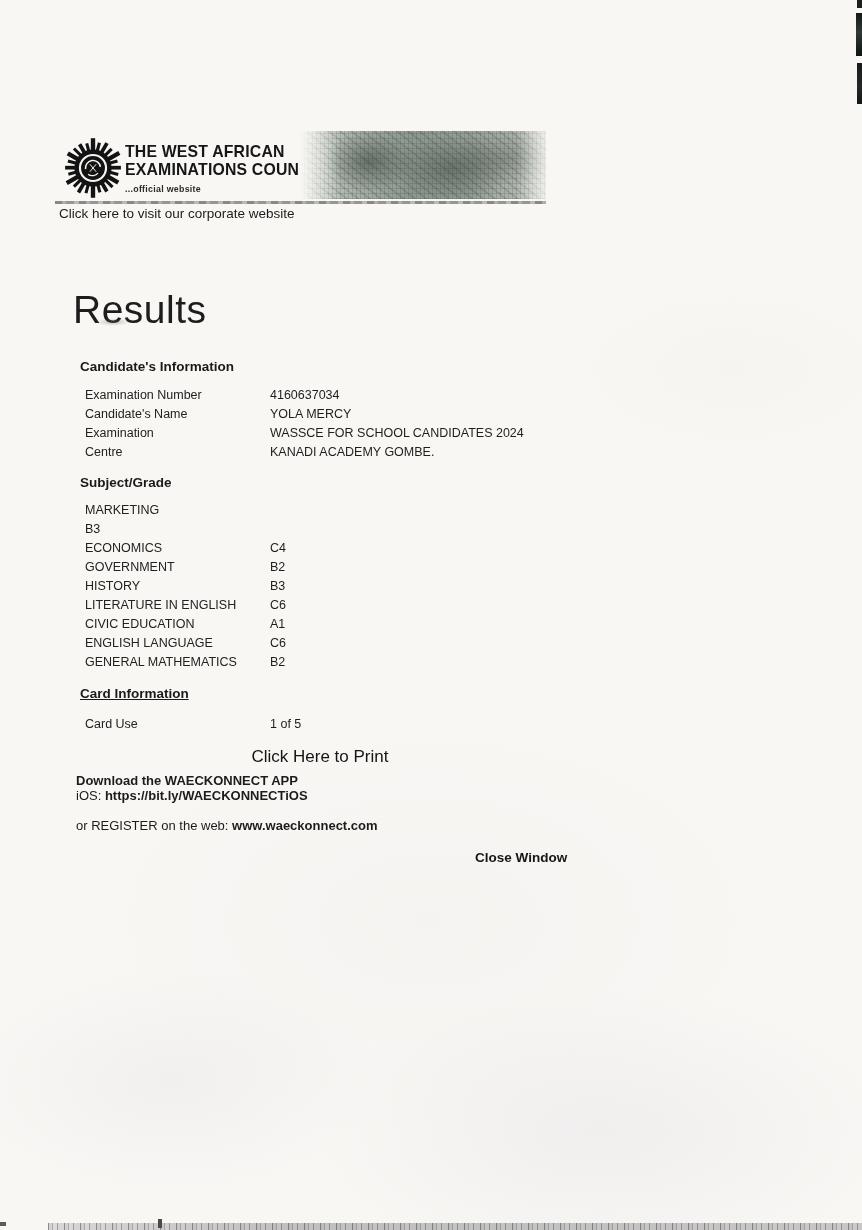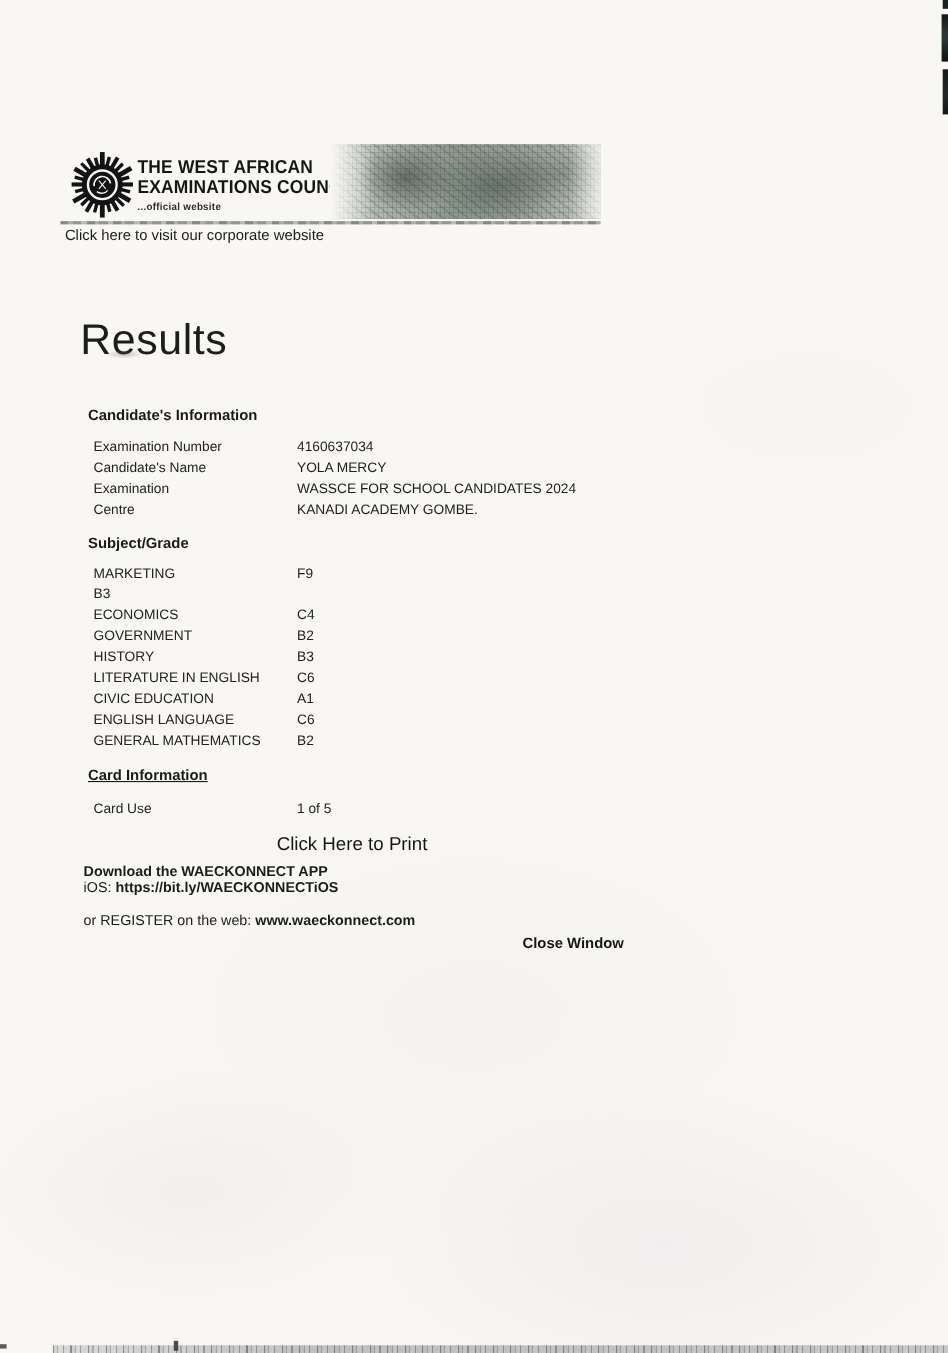--- a/index.html
+++ b/index.html
@@ -69,21 +69,21 @@
   .results-smudge{position:absolute;left:96px;top:318px;width:34px;height:8px;
     background:radial-gradient(ellipse at center, rgba(90,90,90,0.35), transparent 70%);}
 
   
   .main-col{position:absolute;left:80px;top:359px;width:480px;font-size:12.5px;}
   .section-heading{font-weight:bold;font-size:13.5px;color:#1a1a1a;margin:0;}
   .rows{padding-left:5px;}
   .row{display:flex;line-height:15px;padding:2px 0;}
   .row .lbl{width:185px;flex:none;color:#222;}
   .row .val{flex:1;color:#1e1e1e;}
-  .mt-candidate{margin-top:11px;}
+  .mt-candidate{margin-top:0;}
   .rows-candidate{margin-top:12px;}
   .heading-subject{margin-top:13px;}
   .rows-subject{margin-top:11px;}
   .heading-card{margin-top:14px;text-decoration:underline;}
   .rows-card{margin-top:14px;}
   .print-link{margin-top:13px;text-align:center;font-size:17px;color:#151515;cursor:pointer;}
   .footer-block{margin-top:7px;margin-left:-4px;font-size:13px;line-height:14.5px;color:#1c1c1c;}
   .footer-app-heading{font-weight:bold;}
   .footer-link-label{font-weight:normal;}
   .footer-url{font-weight:bold;}
@@ -159,21 +159,20 @@
     <div class="row">
       <span class="lbl">Centre</span>
       <span class="val">KANADI ACADEMY GOMBE.</span>
     </div>
   </div>
 
   <h2 class="section-heading heading-subject">Subject/Grade</h2>
   <div class="rows rows-subject">
     <div class="row">
       <span class="lbl">MARKETING</span>
-      <span class="val">F9</span>
     </div>
     <div class="row">
       <span class="val">B3</span>
     </div>
     <div class="row">
       <span class="lbl">ECONOMICS</span>
       <span class="val">C4</span>
     </div>
     <div class="row">
       <span class="lbl">GOVERNMENT</span>

